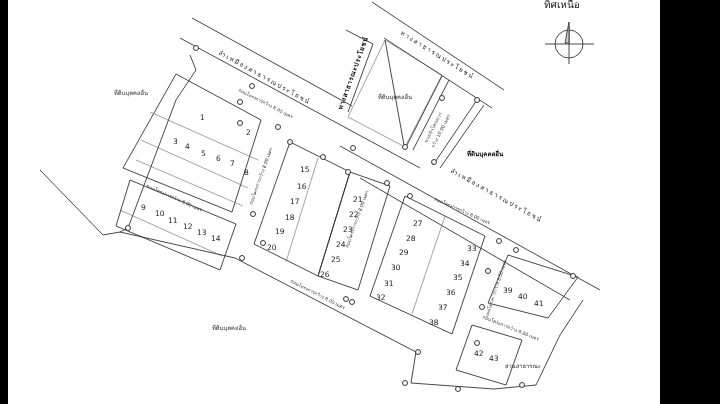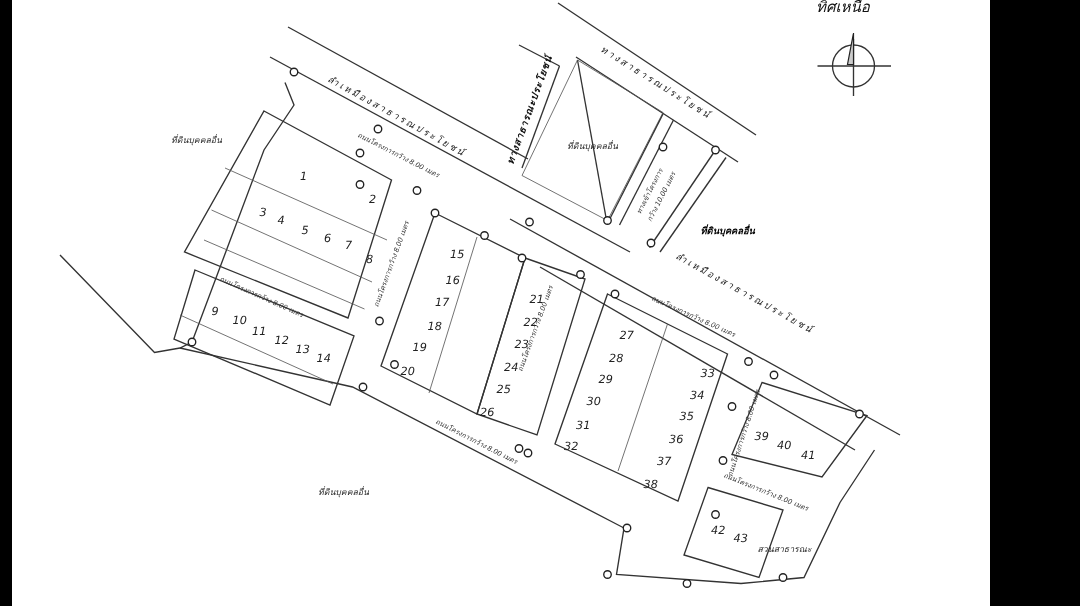--- a/index.html
+++ b/index.html
@@ -1,18 +1,18 @@
 <!DOCTYPE html>
 <html><head>
 <meta charset="utf-8">
 <style>
   html, body { margin:0; padding:0; }
   body { width:720px; height:404px; overflow:hidden; background:#000; font-family:"DejaVu Sans", sans-serif; }
   #frame { position:absolute; left:0; top:0; width:720px; height:404px; background:#000; }
-  #sheet { position:absolute; left:8px; top:0; width:652px; height:404px; background:#fff;font-style:italic; }
+  #sheet { position:absolute; left:8px; top:0; width:652px; height:404px; background:#fff; }
   #sheet svg { position:absolute; left:0; top:0; }
   .lbl { font-family:"DejaVu Sans", sans-serif; fill:#111; }
   .lot-num { font-size:7.5px; fill:#222; }
   .road-lbl { font-size:4.6px; fill:#333; }
   .main-road { font-size:6.2px; fill:#222; letter-spacing:1.6px; }
   .bold-road { font-size:6.5px; fill:#111; font-weight:bold; letter-spacing:0.6px; }
   .land { font-size:5.8px; fill:#222; }
   .land-bold { font-size:6.2px; fill:#000; font-weight:bold; }
   .north-lbl { position:absolute; left:536px; top:-3px; font-size:10px; color:#111; }
   .ln { stroke:#333; stroke-width:0.9; fill:none; }

